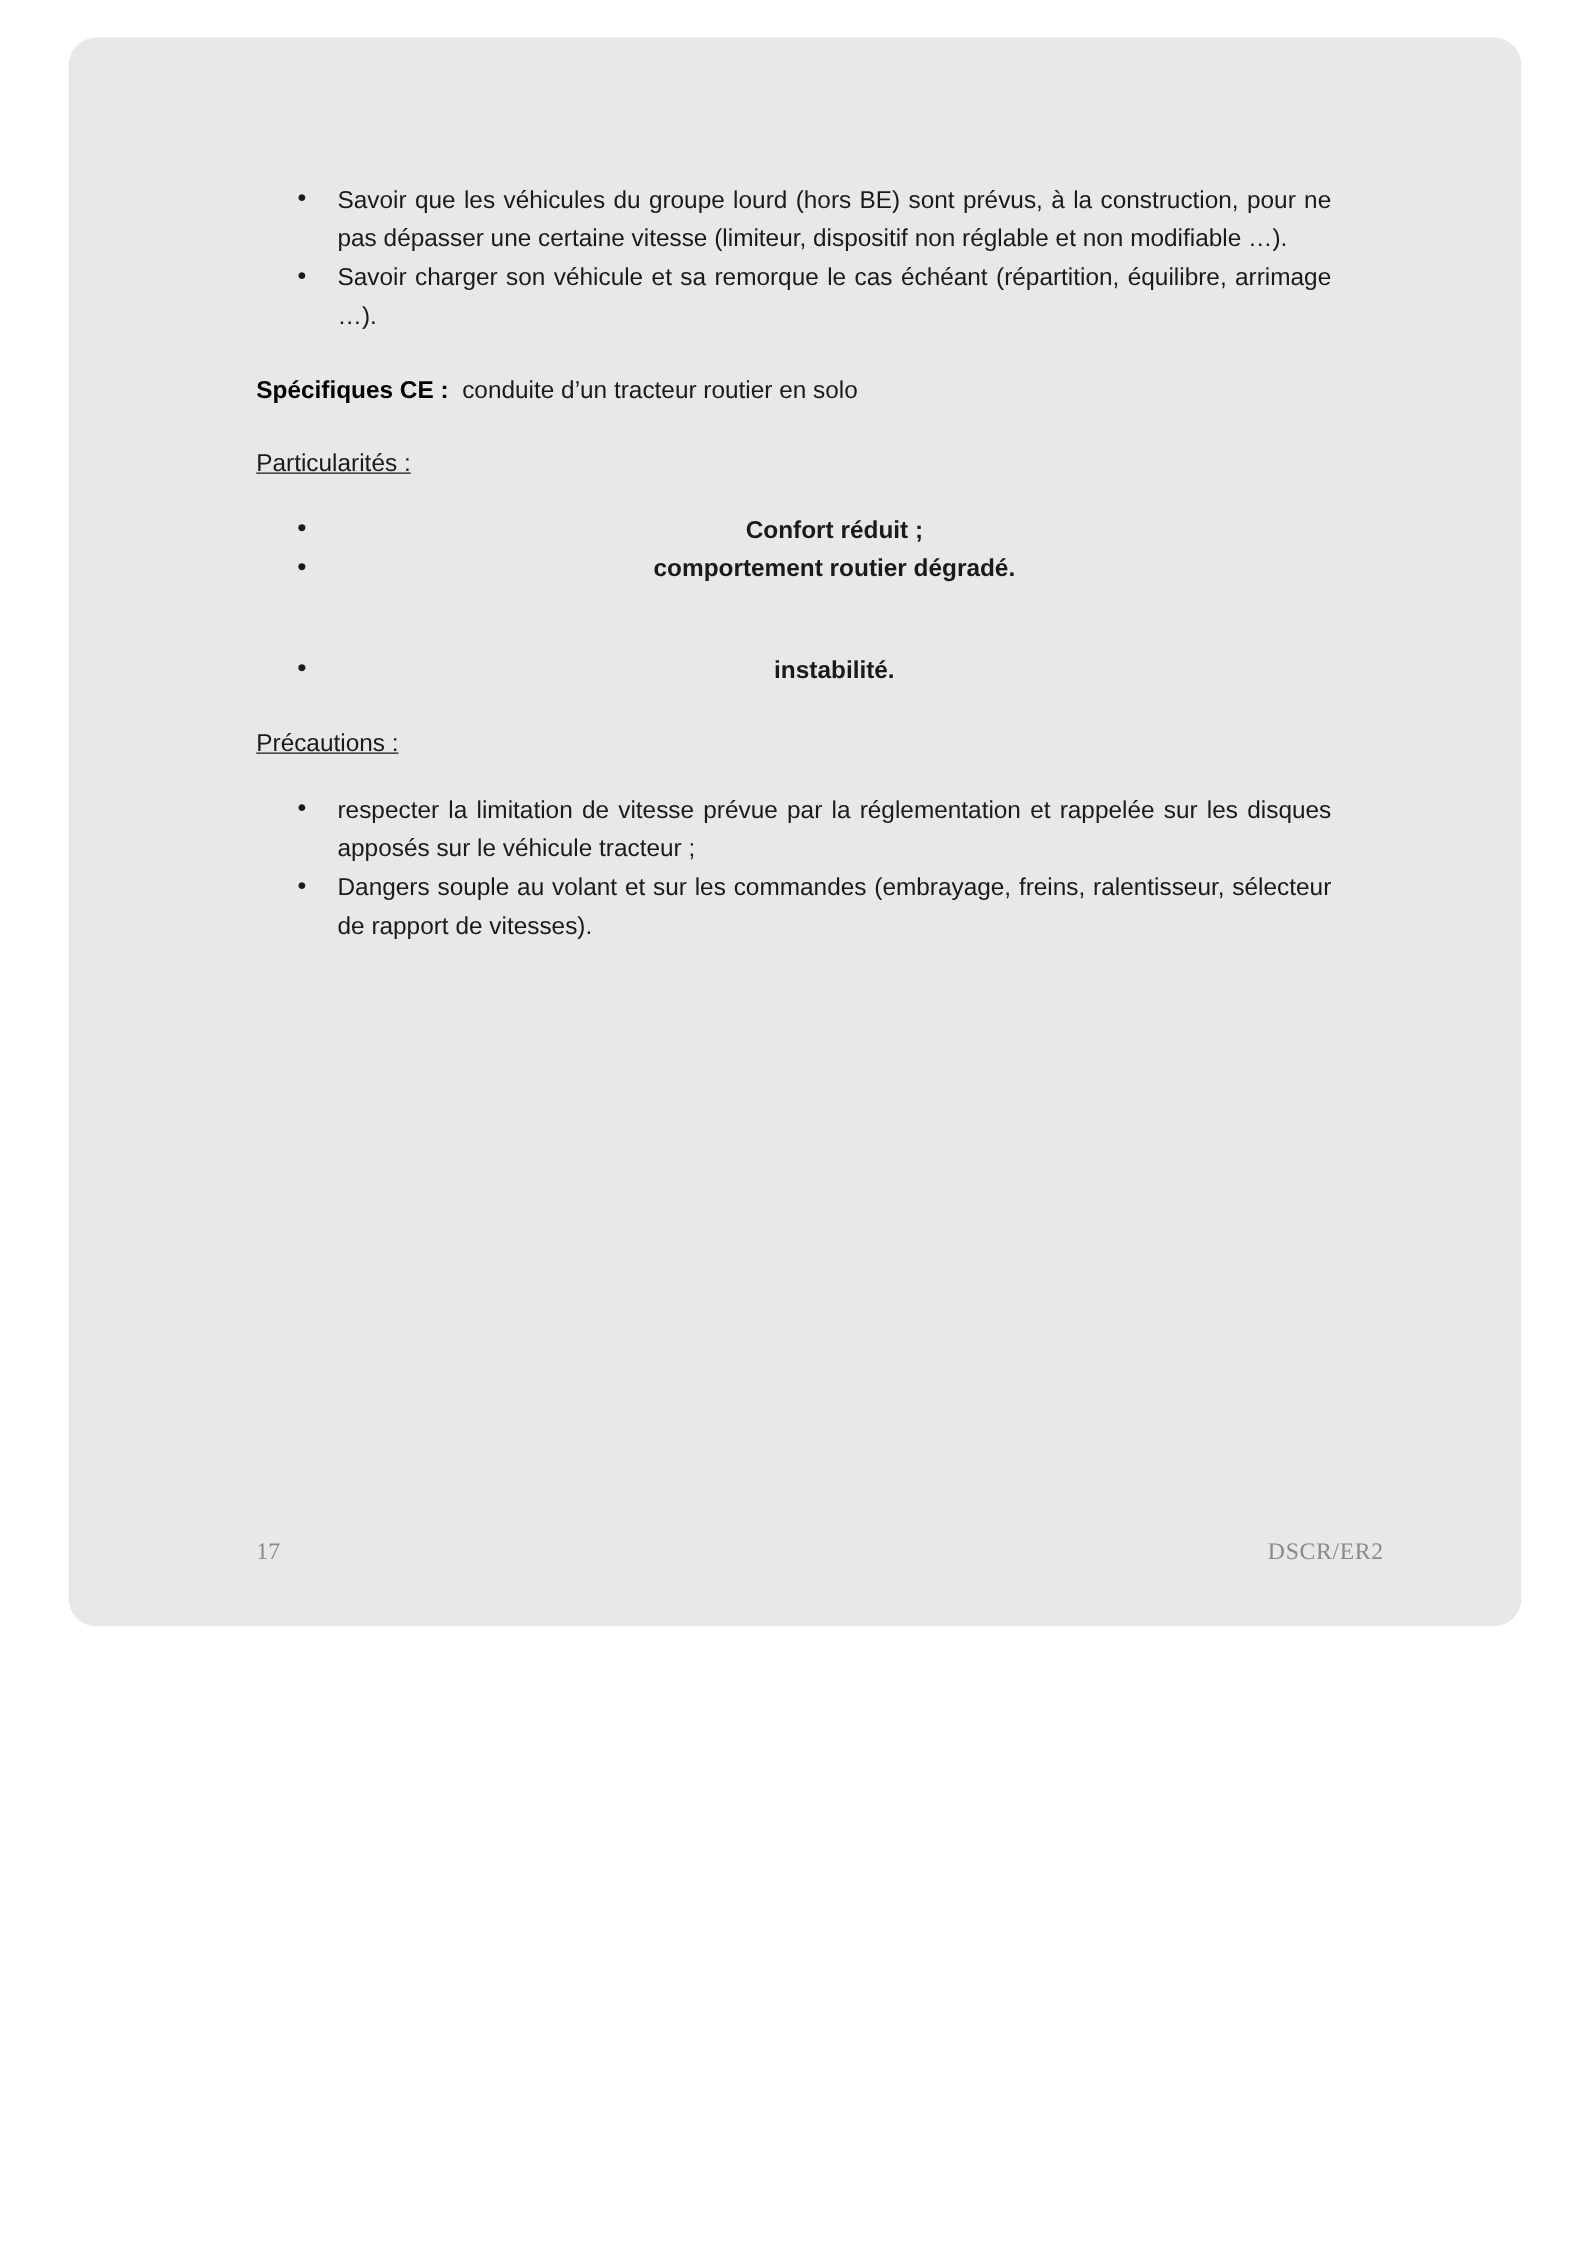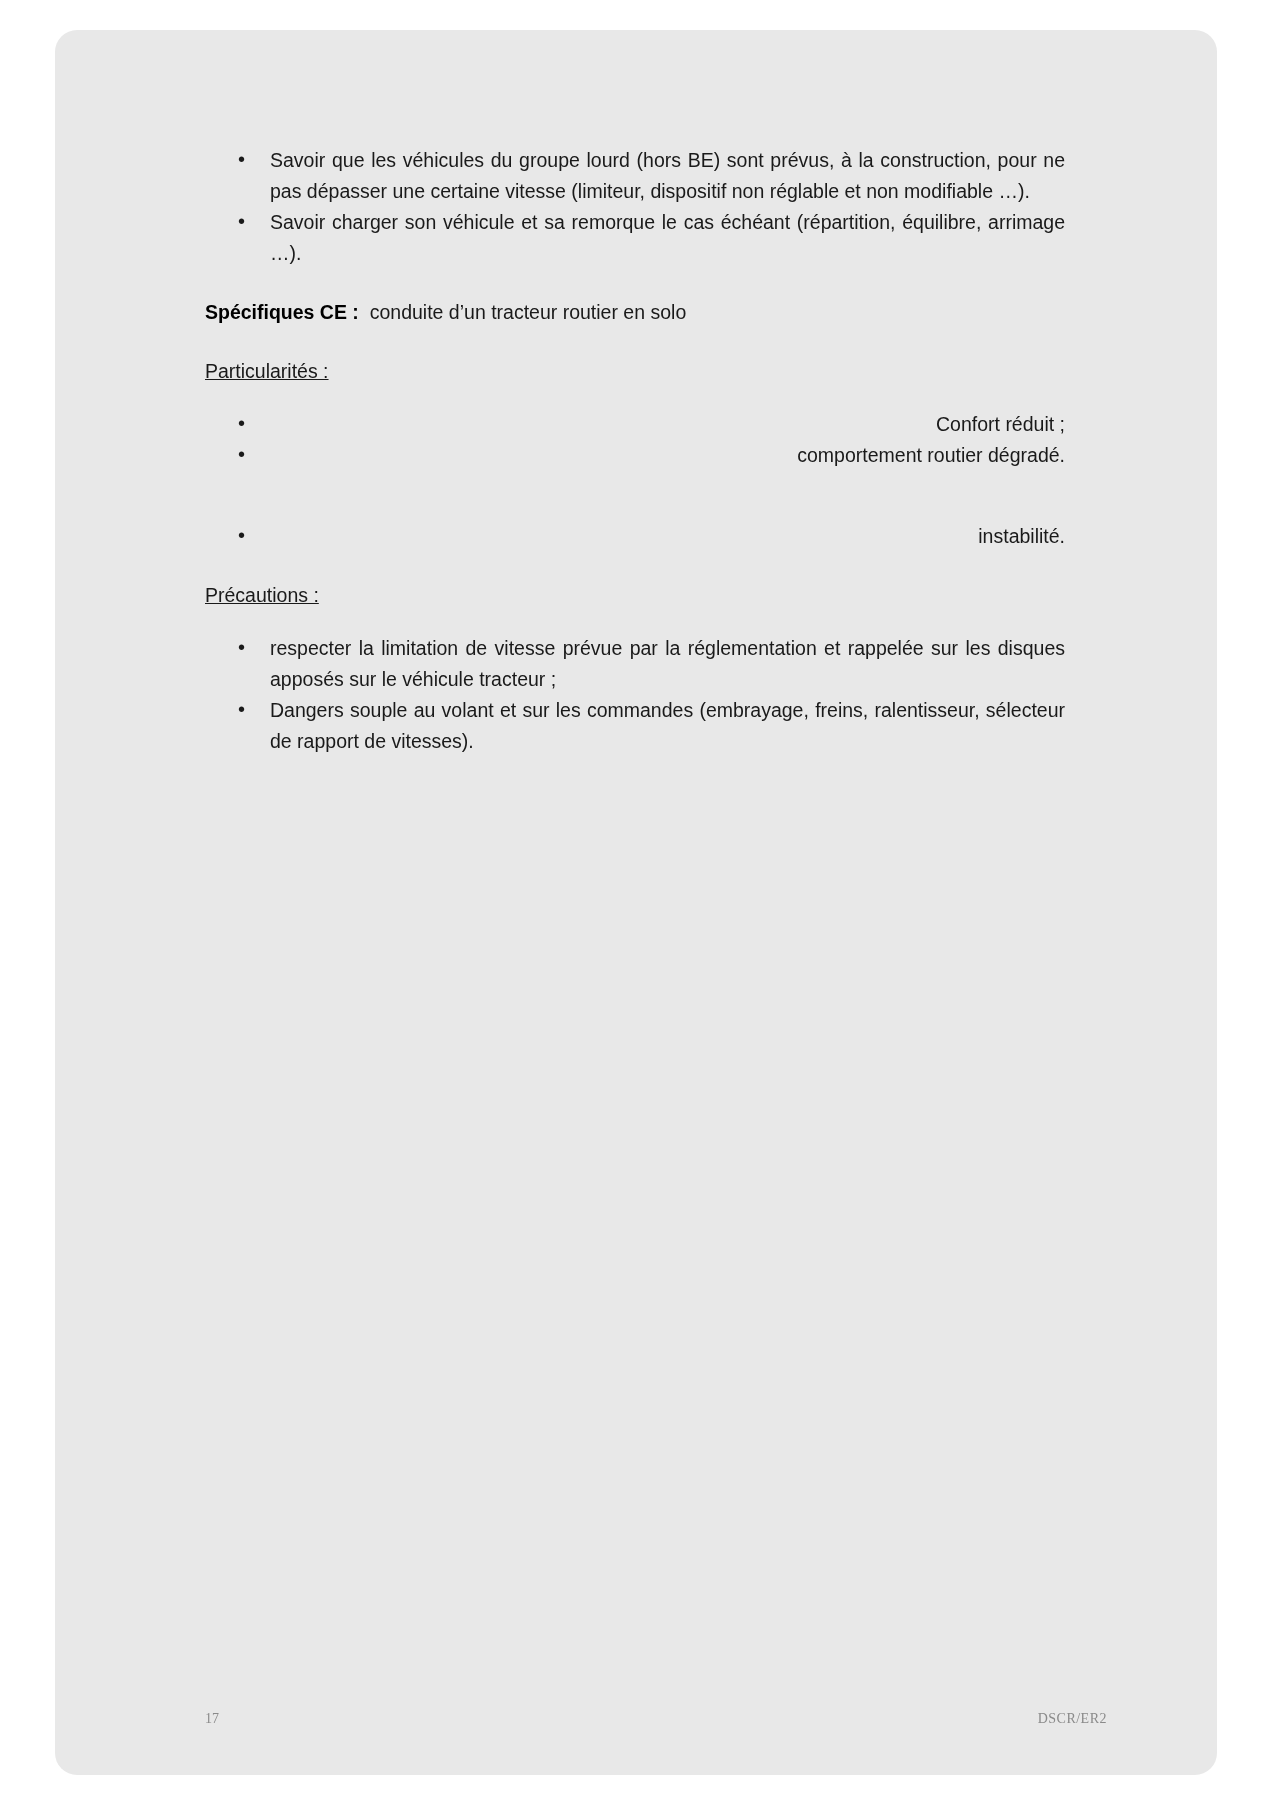--- a/index.html
+++ b/index.html
@@ -11,21 +11,21 @@
     width: 1272px;
     height: 1800px;
     font-family: "Liberation Sans", sans-serif;
     overflow: hidden;
   }
   .page {
     position: absolute;
     left: 55px;
     top: 30px;
     width: 1162px;
-    height: 1745px;
+    height: 1271px;
     background: #e8e8e8;
     border-radius: 22px;
     box-sizing: border-box;
     padding-left: 32px;
   }
   .content {
     position: absolute;
     left: 150px;
     top: 115px;
     width: 860px;
@@ -52,21 +52,22 @@
   }
   ul.bullets li::before {
     content: "\2022";
     position: absolute;
     left: 33px;
     top: -1px;
     font-size: 20px;
     color: #1a1a1a;
   }
   ul.bullets li.nojustify {
-    text-align: right;
+    text-align: center;
+    font-weight: bold;
   }
   .spacer-sm { height: 22px; }
   .spacer-md { height: 28px; }
 
   .heading-bold-underline {
     font-weight: bold;
     color: #000000;
   }
   .heading-underline {
     text-decoration: underline;
@@ -80,21 +81,21 @@
   .footer {
     position: absolute;
     left: 150px;
     right: 110px;
     bottom: 48px;
     display: flex;
     justify-content: space-between;
     align-items: flex-end;
     color: #8a8a8a;
     font-family: "Liberation Serif", serif;
-    font-size: 14px;
+    font-size: 19px;
   }
   .footer .right {
     letter-spacing: 0.5px;
   }
 </style>
 </head>
 <body>
 
 <div class="page">
 

